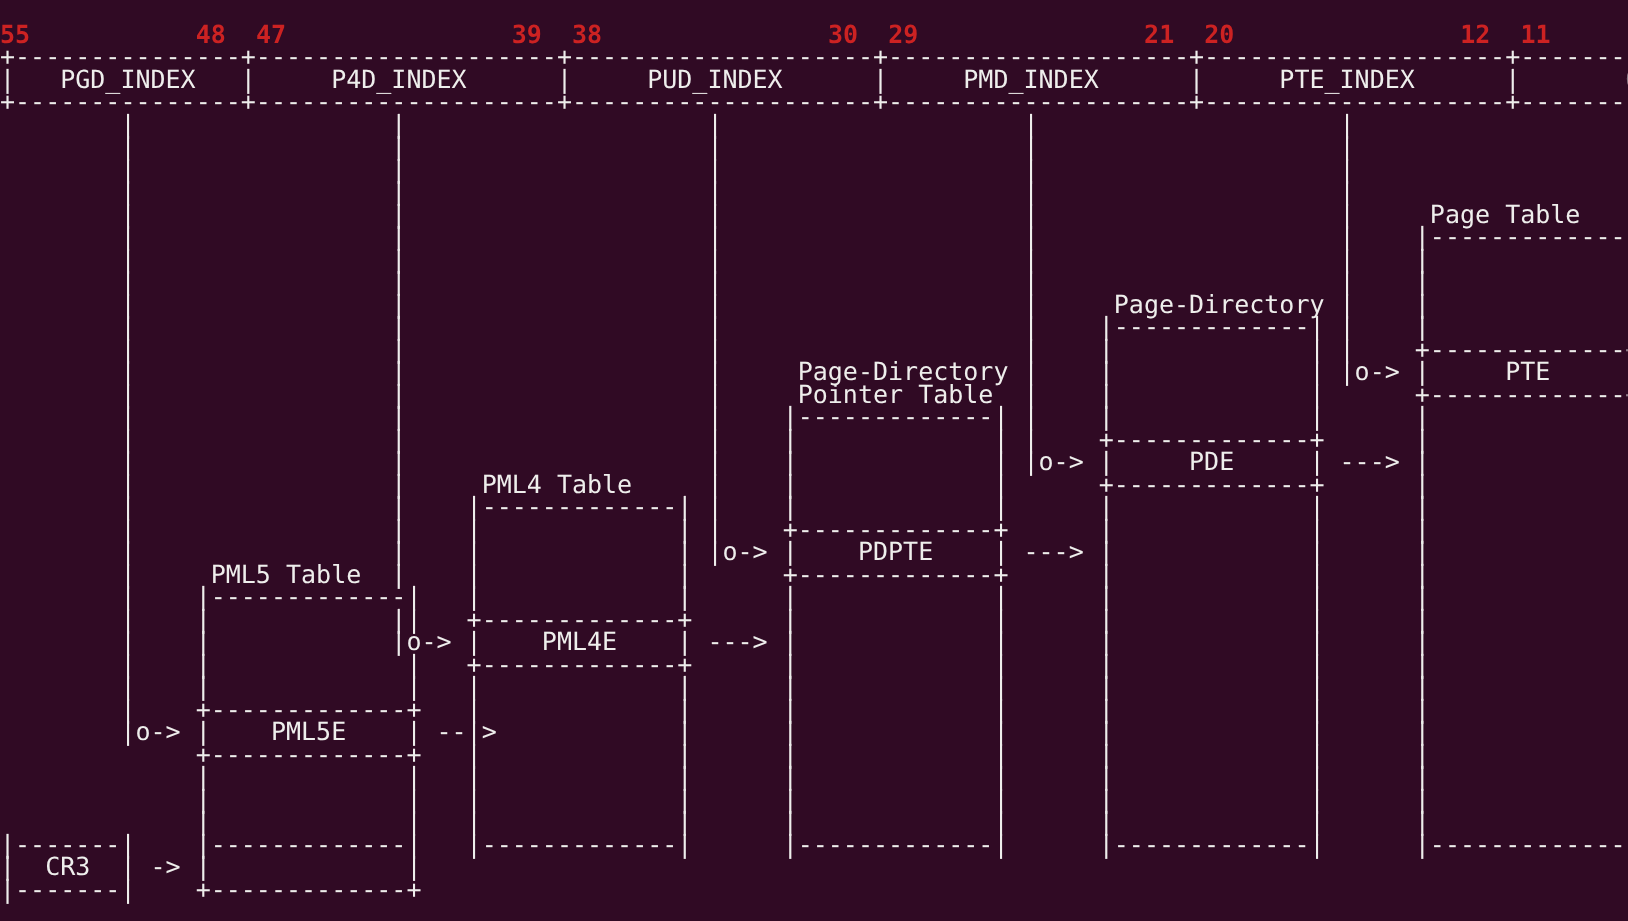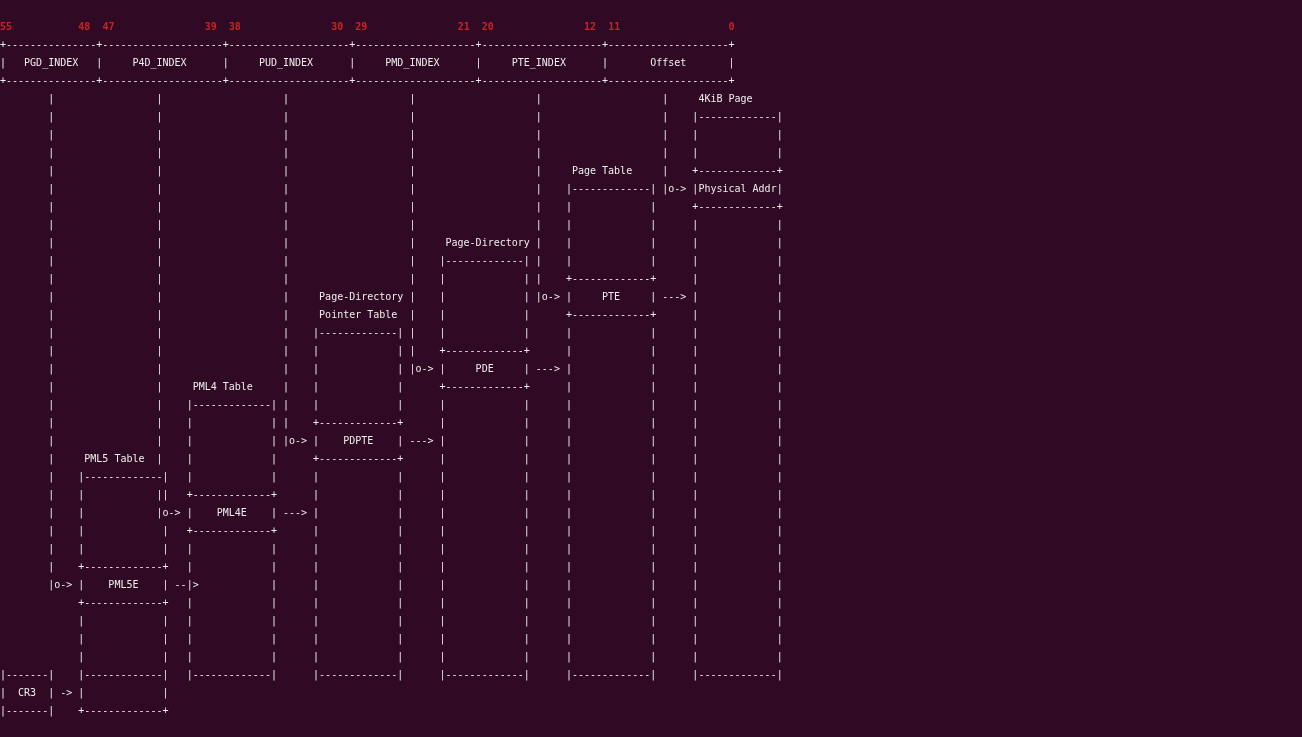--- a/index.html
+++ b/index.html
@@ -7,21 +7,21 @@
     padding: 0;
     background: #300A24;
     width: 1302px;
     height: 737px;
     overflow: hidden;
   }
   pre {
     margin: 0;
     padding: 0;
     font-family: "DejaVu Sans Mono", "Ubuntu Mono", Menlo, Consolas, monospace;
-    font-size: 10px;
+    font-size: 20px;
     line-height: 18px;
     color: #EEEEEC;
     white-space: pre;
   }
   .bit { color: #CC2222; font-weight: bold; }
 </style>
 </head>
 <body>
 
 <pre id="diagram">                                                                                                                                             

